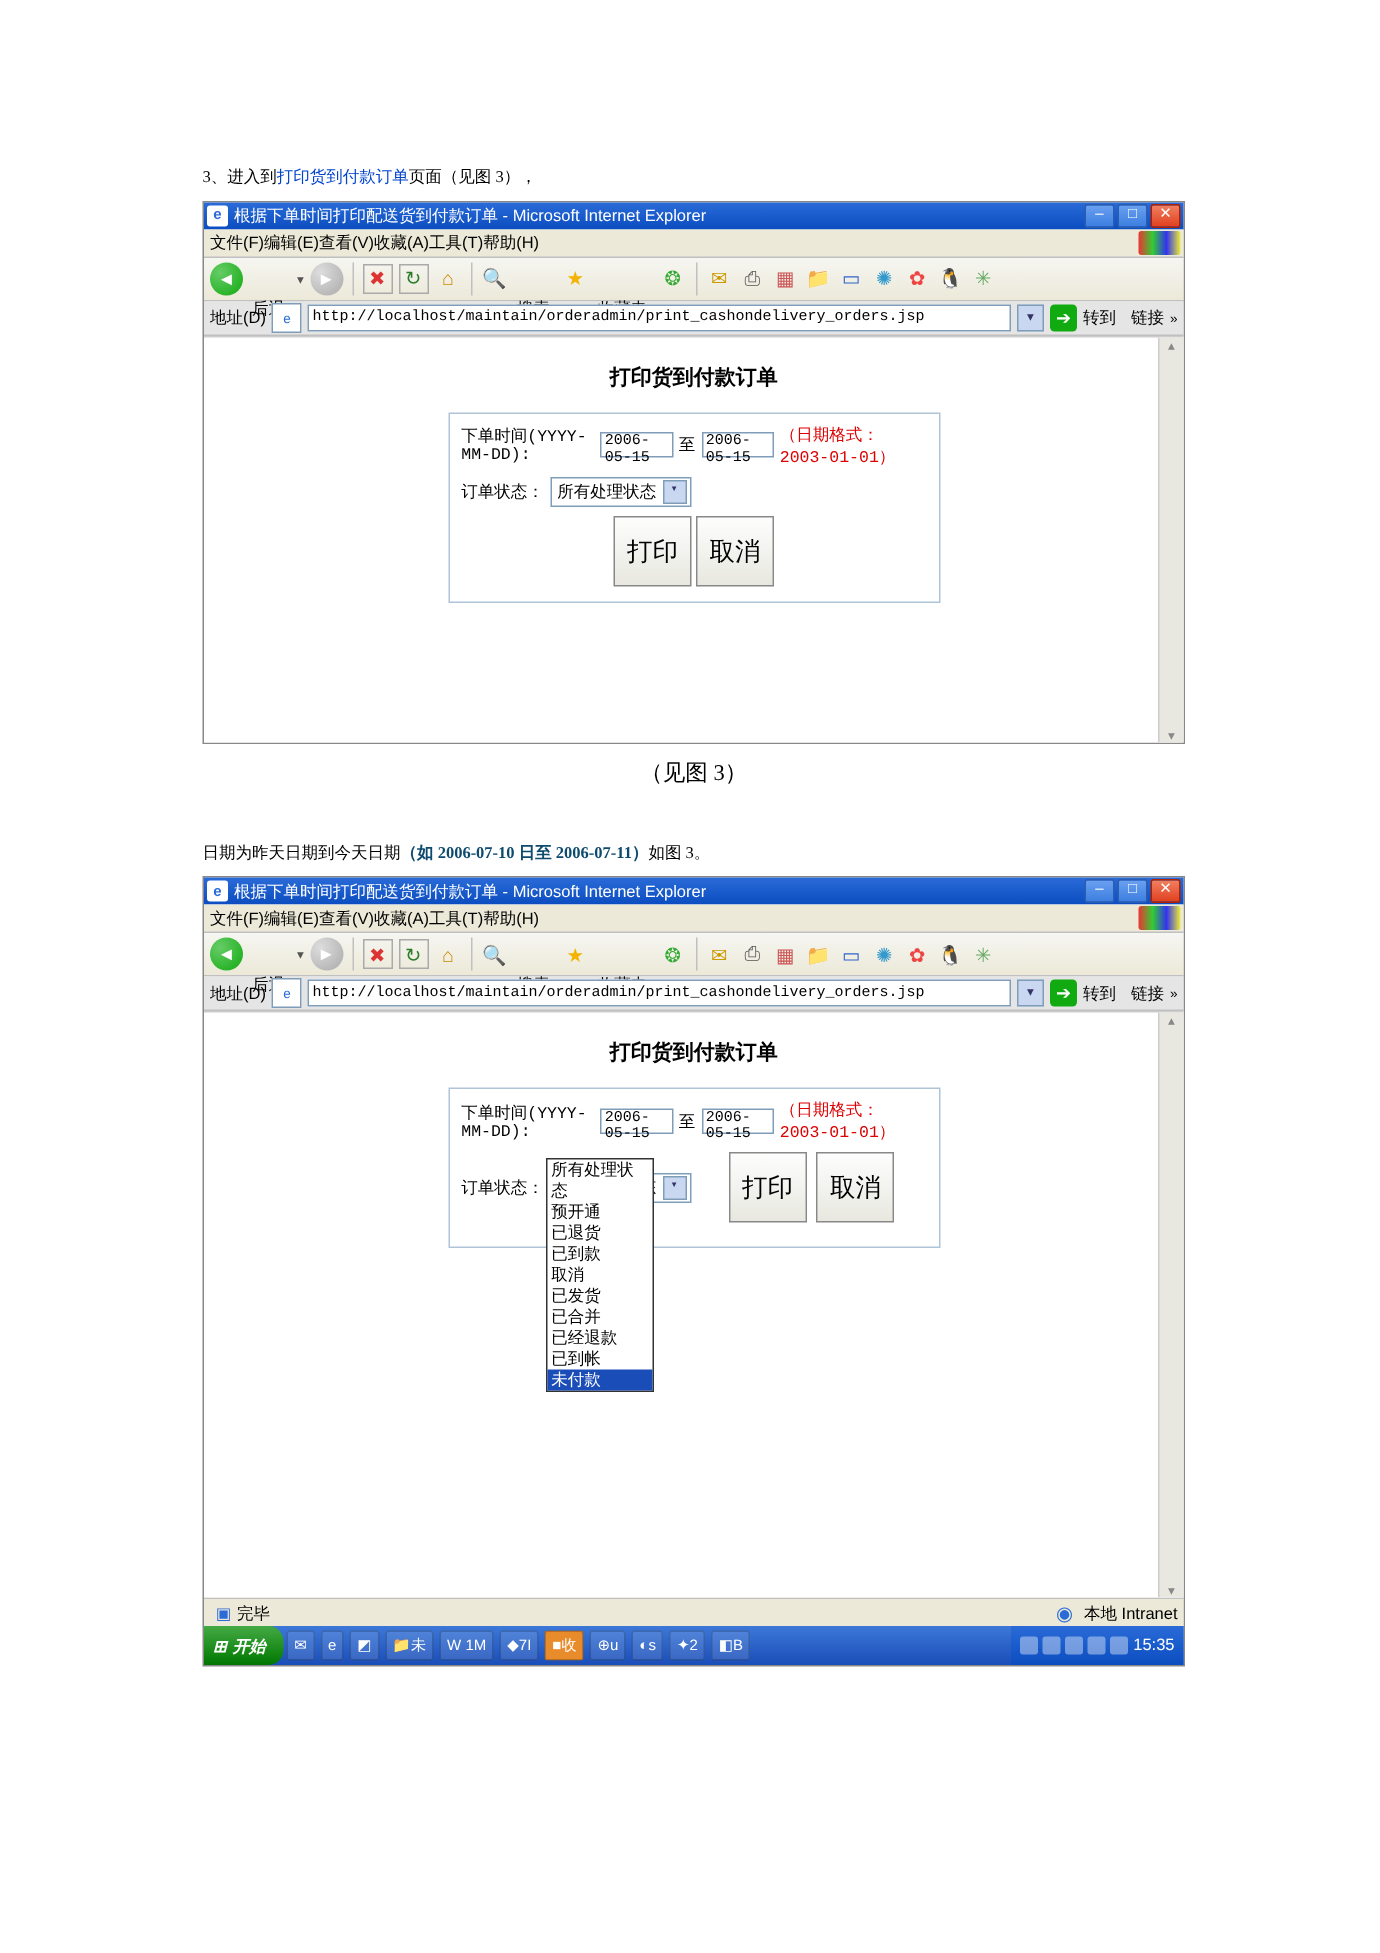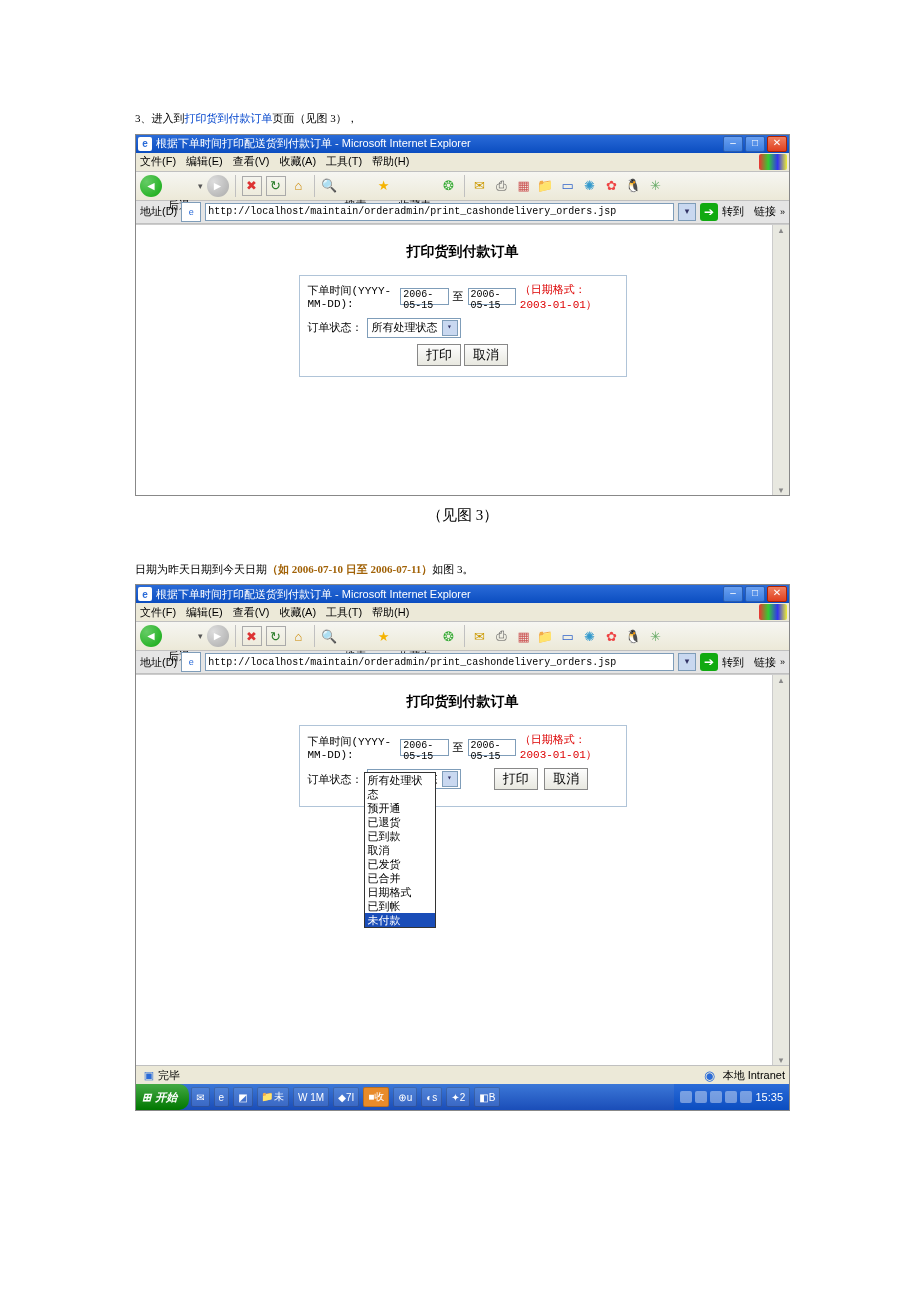--- a/index.html
+++ b/index.html
@@ -15,21 +15,21 @@
     margin: 0 auto;
     padding: 110px 130px 60px 135px;
     box-sizing: border-box;
   }
   .para {
     font-size: 11px;
     line-height: 1.6;
     margin: 0 0 6px 0;
   }
   .link-blue { color: #0044cc; }
-  .bold-blue { color: #a16207; font-weight: bold; }
+  .bold-blue { color: #0c4a6e; font-weight: bold; }
   .caption {
     text-align: center;
     font-size: 15px;
     margin: 10px 0 40px 0;
   }
 
   
   .ie-window {
     border: 1px solid #888;
     background: #fff;
@@ -65,21 +65,20 @@
     line-height:12px;
     text-align:center;
   }
   .win-btn.close { background: linear-gradient(#f08060,#e04020); border-color:#b02000;}
   .menubar {
     background: #ece9d8;
     border-bottom: 1px solid #c0c0c0;
     height: 18px;
     display:flex; align-items:center;
     padding-left:4px;
-    gap: 10px;
   }
   .menubar .win-logo {
     margin-left:auto;
     width: 28px; height:16px;
     background: linear-gradient(90deg,#e33,#3c3,#33e,#ee3);
     border-radius:2px;
     margin-right:2px;
   }
   .menubar span { font-size:11px; }
   .toolbar {
@@ -165,21 +164,21 @@
     border:1px solid #7f9db9; background:#fff; font-size:11px; height:18px;
     display:inline-flex;align-items:center;padding:0 2px 0 4px;
   }
   .sel .dd {
     margin-left:4px;width:14px;height:14px;background:#c9d8f0;border:1px solid #7f9db9;
     text-align:center;font-size:8px;line-height:12px;color:#336;
   }
   .red { color:#d00; }
   .btn {
     border:1px solid #888;background:linear-gradient(#fdfdfd,#e8e8e0);
-    padding:1px 8px;font-size:13px;
+    padding:11px 8px;font-size:17px;
   }
   .btn-row { text-align:center; }
 
   .dropdown-list {
     position:absolute;
     border:1px solid #333;
     background:#fff;
     font-size:11px;
     z-index:10;
     width:70px;
@@ -408,21 +407,21 @@
           </div>
           <div class="dropdown-list" id="dd-list" style="left:64px; top:46px;">
 
           <div>所有处理状态</div>
               <div>预开通</div>
               <div>已退货</div>
               <div>已到款</div>
               <div>取消</div>
               <div>已发货</div>
               <div>已合并</div>
-              <div>日期格式</div>
+              <div>已经退款</div>
               <div>已到帐</div>
               <div class="hl">未付款</div>
             </div>
         </div>
       </div>
     </div>
     <div class="statusbar">
       <span class="tb-ico" style="color:#2a6bd8;font-size:11px;">▣</span>
       <span>完毕</span>
       <span class="zone">

